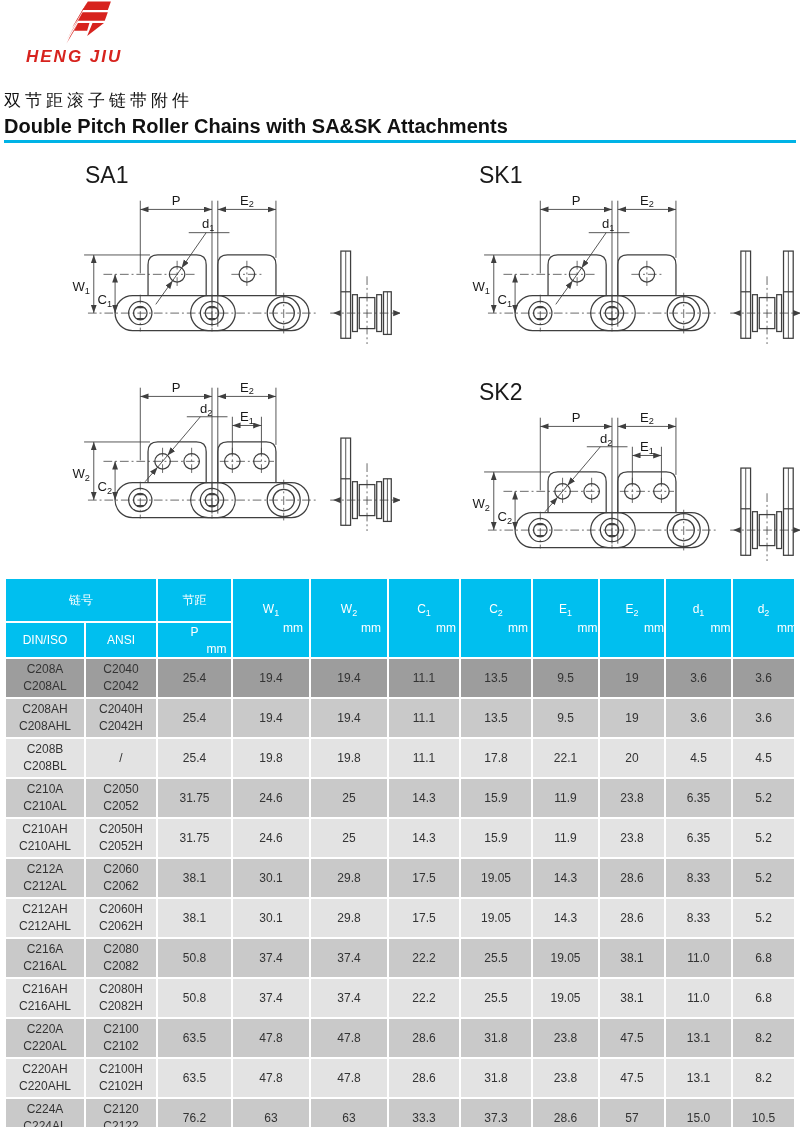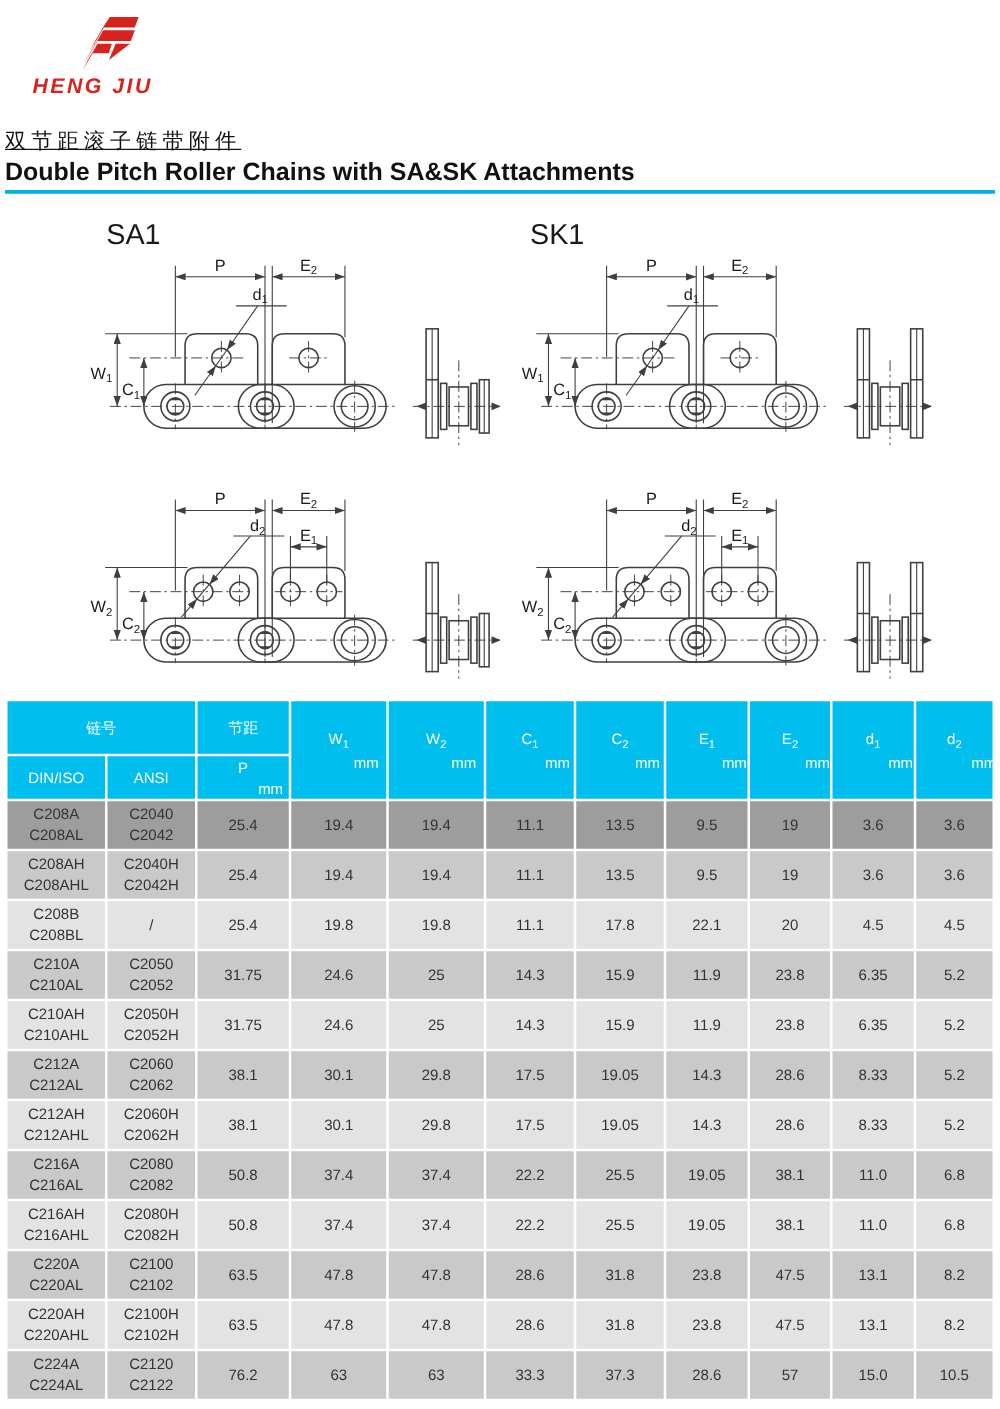--- a/index.html
+++ b/index.html
@@ -1,34 +1,34 @@
 <!DOCTYPE html>
 <html><head>
 <meta charset="utf-8">
 <style>
   html,body{margin:0;padding:0;}
   body{
     width:800px;height:1127px;overflow:hidden;background:#ffffff;
     font-family:"Liberation Sans","DejaVu Sans",sans-serif;color:#222;position:relative;
   }
   
-  .brand{margin:0 0 0 26px;padding-top:12px;}
+  .brand{margin:0 0 0 26px;padding-top:0;}
   .brand svg{display:block;margin-left:12px;}
   .brand-name{
     color:#d7231e;font-size:17px;font-weight:800;font-style:italic;
     letter-spacing:2px;margin-top:1px;
   }
   
   .titles{margin:22px 4px 0 4px;}
-  .title-zh{font-size:17px;letter-spacing:4px;color:#111;font-weight:500;text-decoration:underline;}
+  .title-zh{font-size:17px;letter-spacing:4px;color:#111;font-weight:500;}
   .title-en{font-size:20px;font-weight:700;color:#111;margin-top:3px;}
   .title-rule{height:3px;background:#00b3e6;margin-top:2px;}
   
   .diagrams{margin:18px 0 0 55px;}
-  .diag-row{display:flex;}
+  .diag-row{display:flex;justify-content:space-between;}
   .diag-row.first{margin-bottom:34px;}
   .diagram{width:345px;}
   .diagram-label{font-size:23px;color:#1a1a1a;margin:0 0 2px 30px;height:28px;line-height:28px;}
   .diagram-label.col2{margin-left:24px;}
   .diagram-svg{display:block;width:345px;height:auto;}
   .ln{stroke:#3f3f3f;stroke-width:1.3;fill:none;}
   .thin{stroke:#3f3f3f;stroke-width:0.9;fill:none;}
   .cl{stroke:#3f3f3f;stroke-width:0.8;fill:none;stroke-dasharray:9 3 2 3;}
   .arr{fill:#3f3f3f;stroke:none;}
   .dtx{font-family:"Liberation Sans","DejaVu Sans",sans-serif;font-size:13.5px;fill:#1a1a1a;}
@@ -284,20 +284,21 @@
         <rect class="ln" x="314" y="124" width="16" height="32"></rect>
         <rect class="ln" x="332" y="121" width="5" height="38"></rect>
         <rect class="ln" x="339" y="118" width="8" height="44"></rect>
         <line class="thin" x1="343" y1="118" x2="343" y2="162"></line>
         <path class="arr" d="M287 140 l8 -3.2 v6.4 Z"></path>
           <path class="arr" d="M357 140 l-8 -3.2 v6.4 Z"></path>
       </svg>
     </div>
 
     <div class="diagram">
+      <div class="diagram-label col2">SK2</div>
       <svg class="diagram-svg" viewBox="0 14 356 158">
         <line class="thin" x1="88" y1="24" x2="88" y2="99"></line>
         <line class="thin" x1="162" y1="24" x2="162" y2="154"></line>
         <line class="thin" x1="168" y1="24" x2="168" y2="154"></line>
         <line class="thin" x1="228" y1="24" x2="228" y2="83"></line>
         <line class="thin" x1="88" y1="33" x2="162" y2="33" marker-start="url(#arw)" marker-end="url(#arw)"></line>
         <text class="dtx" x="125" y="28" text-anchor="middle">P</text>
         <line class="thin" x1="168" y1="33" x2="228" y2="33" marker-start="url(#arw)" marker-end="url(#arw)"></line>
         <text class="dtx" x="198" y="28" text-anchor="middle"><tspan>E</tspan><tspan class="sub" dy="3">2</tspan></text>
         <line class="thin" x1="183" y1="54" x2="183" y2="93"></line>

